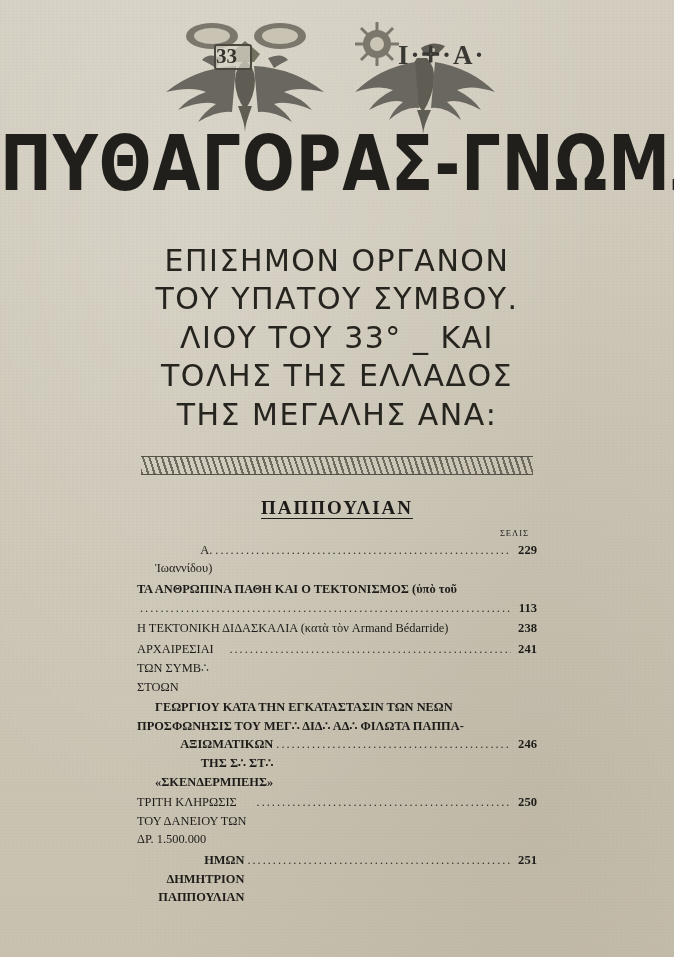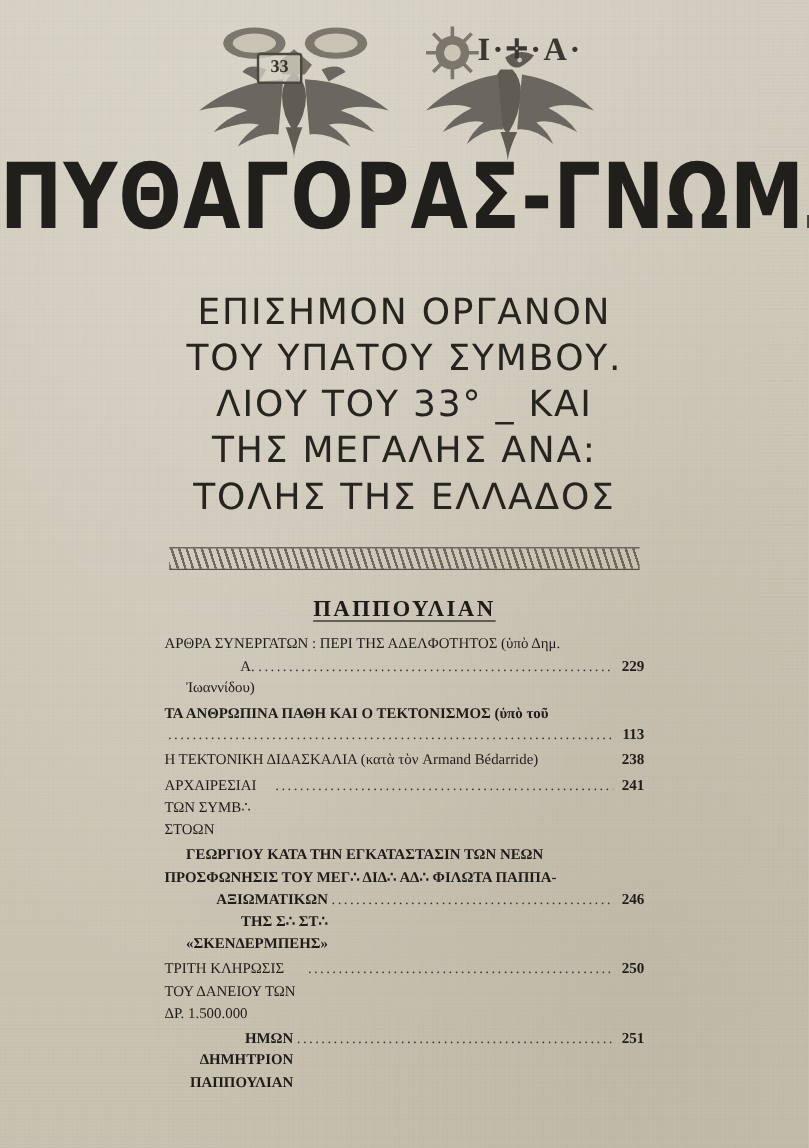--- a/index.html
+++ b/index.html
@@ -44,43 +44,42 @@
     top: 0;
     color: #5c5a52;
   }
   .emblem svg { display: block; }
   .emblem-left { left: 150px; }
   .emblem-right { left: 325px; }
 
   .iota-alpha {
     position: absolute;
     left: 398px;
-    top: 12px;
+    top: 26px;
     font-family: "Liberation Serif", serif;
     font-size: 27px;
     letter-spacing: 2px;
     color: #3a3833;
     font-weight: bold;
   }
   .iota-alpha .cross {
     font-size: 22px;
     vertical-align: 2px;
   }
   .deg33 {
     position: absolute;
     left: 214px;
     top: 30px;
     width: 34px;
     height: 22px;
     border: 2px solid #4a483f;
     border-radius: 3px;
     color: #35332d;
-    font-size: 15px;
-    font-weight: bold;
-    text-align: center;
+    font-size: 21px;
+    font-weight: bold;
     line-height: 20px;
     background: rgba(214,209,196,0.75);
   }
 
   
   .masthead {
     position: relative;
     text-align: center;
     margin-top: -22px;
     font-family: "DejaVu Sans", sans-serif;
@@ -247,34 +246,32 @@
       <span>I</span>·<span class="cross">✛</span>·<span>A</span>·
     </div>
   </div>
 
   <div class="masthead">ΠΥΘΑΓΟΡΑΣ-ΓΝΩΜΩΝ</div>
 
   <div class="subtitle">
     <div>ΕΠΙΣΗΜΟΝ ΟΡΓΑΝΟΝ</div>
     <div>ΤΟΥ ΥΠΑΤΟΥ ΣΥΜΒΟΥ.</div>
     <div>ΛΙΟΥ ΤΟΥ 33° _ ΚΑΙ</div>
+    <div>ΤΟΛΗΣ ΤΗΣ ΕΛΛΑΔΟΣ</div>
     <div>ΤΗΣ ΜΕΓΑΛΗΣ ΑΝΑ:</div>
-    <div>ΤΟΛΗΣ ΤΗΣ ΕΛΛΑΔΟΣ</div>
   </div>
 
   <div class="rule"></div>
 
   <div class="contents-title">ΠΑΠΠΟΥΛΙΑΝ</div>
 
   <div class="toc">
+    <div class="selis">ΣΕΛΙΣ</div>
     <div id="toc-list">
         <div class="entry">
-          <div class="line">
-            <span class="txt">ΑΡΘΡΑ ΣΥΝΕΡΓΑΤΩΝ : ΠΕΡΙ ΤΗΣ ΑΔΕΛΦΟΤΗΤΟΣ (ὑπὸ Δημ.</span>
-          </div>
           <div class="line">
             <span class="txt cont">Α. Ἰωαννίδου)</span>
             <span class="dots">........................................................................................................................</span>
             <span class="pg">229</span>
           </div>
         </div>
         <div class="entry bold">
           <div class="line">
             <span class="txt">ΤΑ ΑΝΘΡΩΠΙΝΑ ΠΑΘΗ ΚΑΙ Ο ΤΕΚΤΟΝΙΣΜΟΣ (ὑπὸ τοῦ</span>
           </div>

